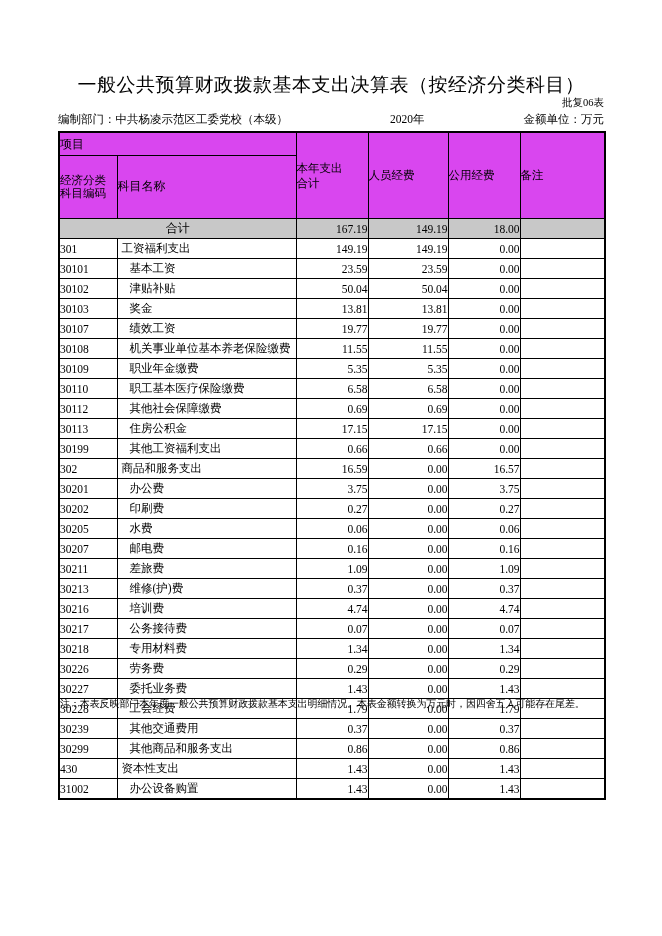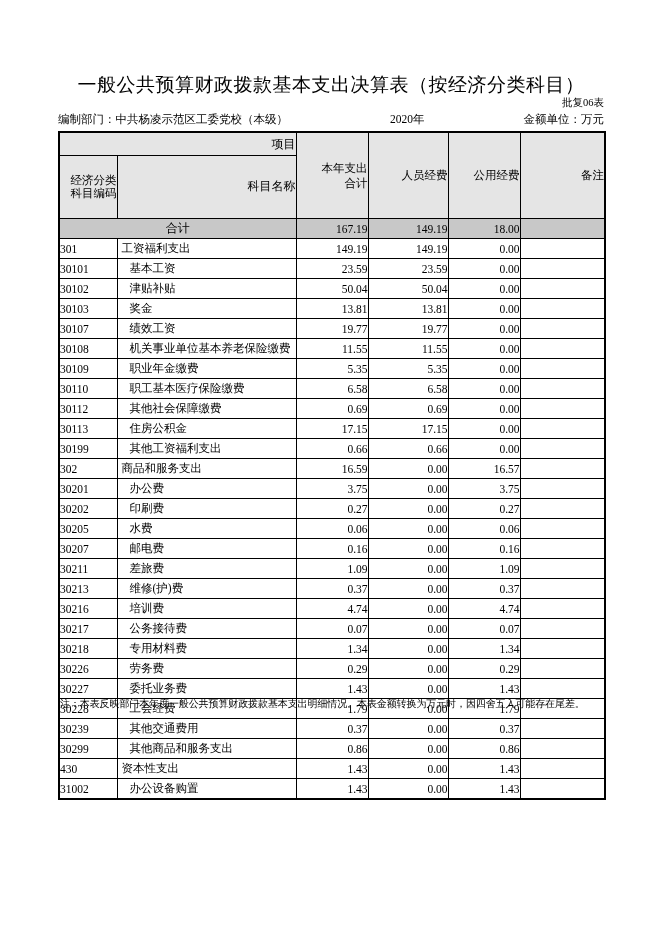--- a/index.html
+++ b/index.html
@@ -95,22 +95,22 @@
   
   col.c-code  { width: 58px; }
   col.c-name  { width: 179px; }
   col.c-total { width: 72px; }
   col.c-pers  { width: 80px; }
   col.c-publ  { width: 72px; }
   col.c-note  { width: 85px; }
 
   
   .hdr {
-    background: #e5e5e5;
-    text-align: right;
+    background: #d946ef;
+    text-align: left;
   }
   .hdr-项目 {
     height: 22px;
     font-size: 12px;
   }
   .hdr-sub {
     height: 62px;
     font-size: 12px;
     line-height: 1.15;
   }

